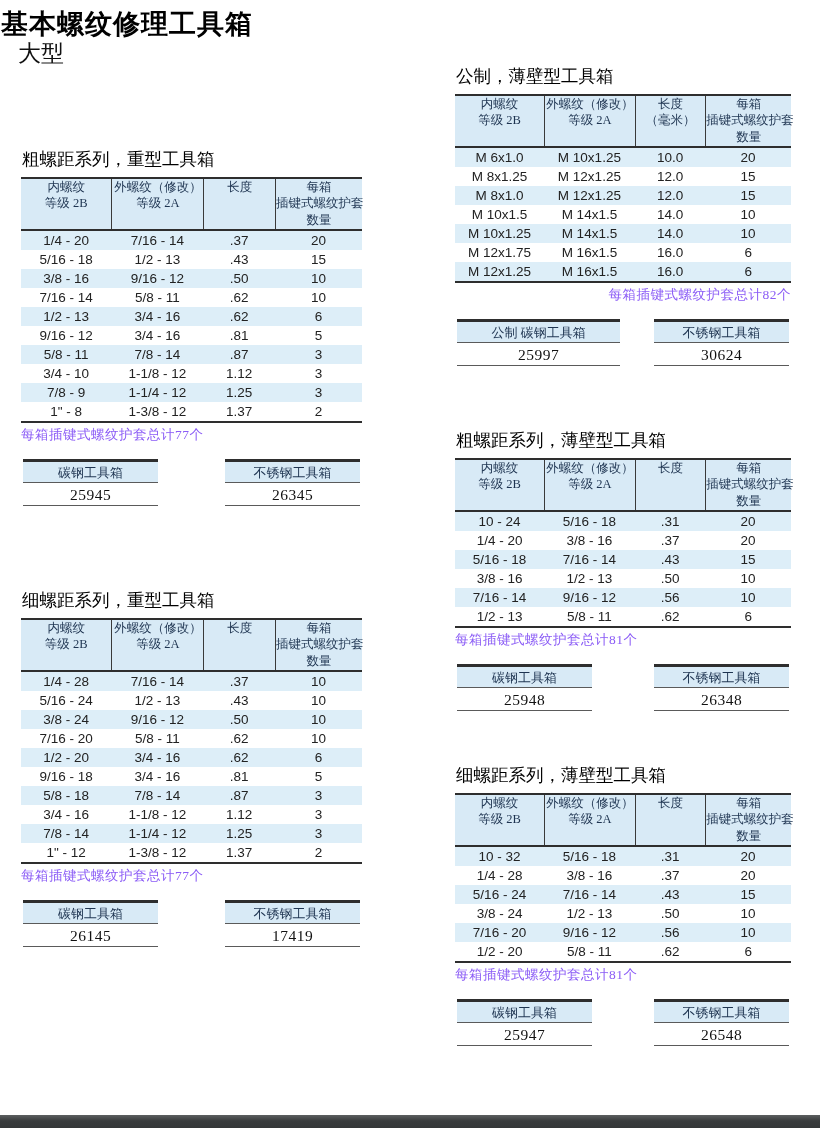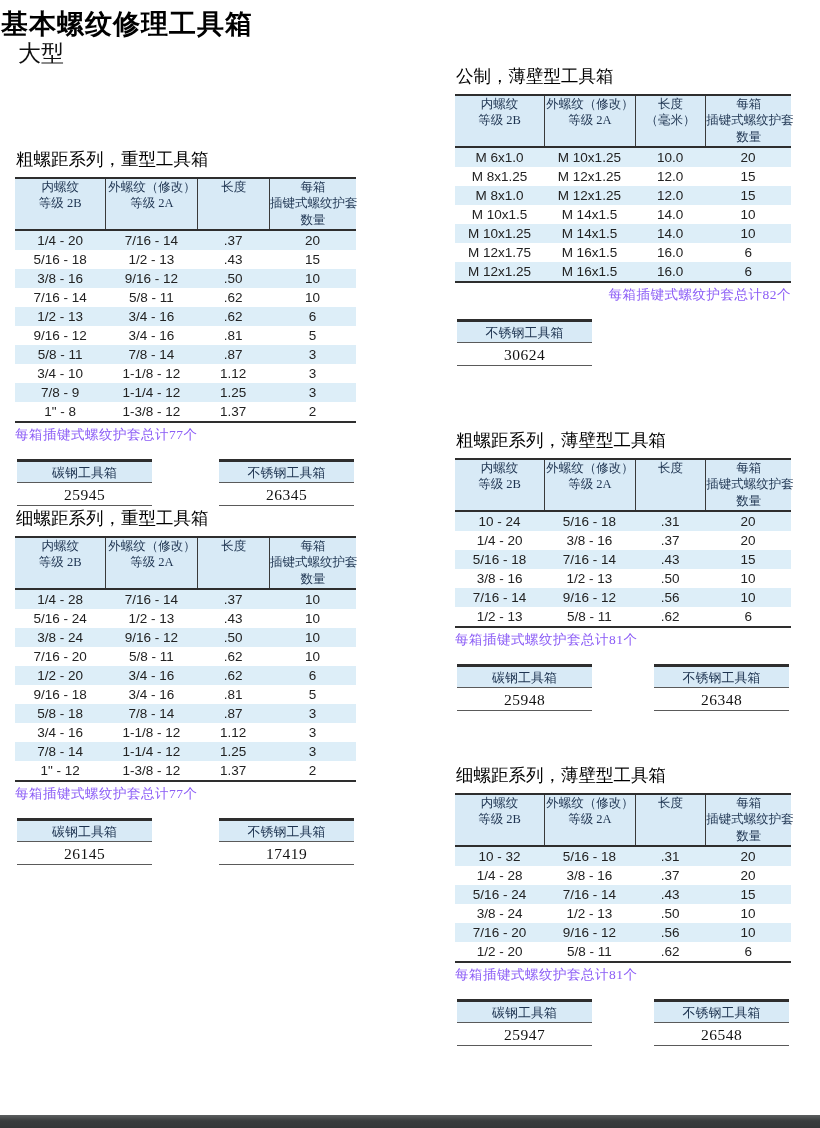--- a/index.html
+++ b/index.html
@@ -19,30 +19,30 @@
     font-weight:bold; font-size:27px; color:#000;
     letter-spacing:1px;
   }
   #doc-subtitle {
     position:absolute; left:18px; top:38px;
     font-family:"Liberation Sans", sans-serif;
     font-size:23px; color:#111;
   }
   
   .col { position:absolute; top:0; }
-  #col-left  { left:15px;  width:341px; }
+  #col-left  { left:21px;  width:341px; }
   #col-right { left:455px; width:336px; }
   
   .sec h2 {
     font-family:"Liberation Sans", sans-serif;
     font-weight:normal; font-size:17.5px; color:#000;
     margin:0 0 6px 1px; white-space:nowrap;
   }
   #sec-0 { margin-top:147px; }
-  #sec-1 { }
+  #sec-1 { margin-top:82px; }
   #sec-2 { margin-top:64px; }
   #sec-3 { margin-top:62px; }
   #sec-4 { margin-top:52px; }
   
   .tbl { border-top:2.5px solid #2e2e2e; border-bottom:2px solid #2e2e2e; }
   .thead {
     display:flex; align-items:stretch;
     background:#d8eaf6;
     border-bottom:2px solid #2e2e2e;
     height:52px;
@@ -351,20 +351,24 @@
           </div>
           <div class="trow">
             <div class="tc c1">M 12x1.25</div>
             <div class="tc c2">M 16x1.5</div>
             <div class="tc c3">16.0</div>
             <div class="tc c4">6</div>
           </div>
         </div>
       <div class="note note-right">每箱插键式螺纹护套总计82个</div>
       <div class="boxes">
+          <div class="pnbox wide">
+            <div class="lbl">公制 碳钢工具箱</div>
+            <div class="num">25997</div>
+          </div>
           <div class="pnbox">
             <div class="lbl">不锈钢工具箱</div>
             <div class="num">30624</div>
           </div>
         </div>
     </section>
 
     <section class="sec" id="sec-3">
       <h2>粗螺距系列，薄壁型工具箱</h2>
       <div class="tbl">

